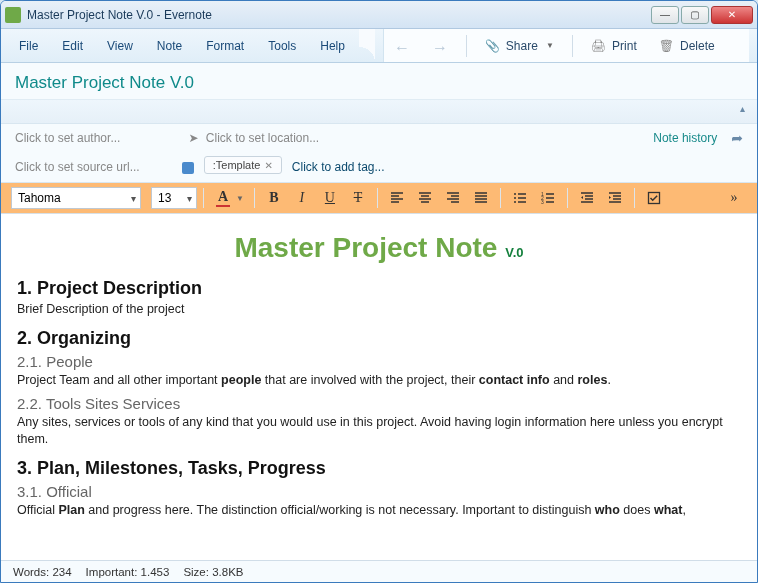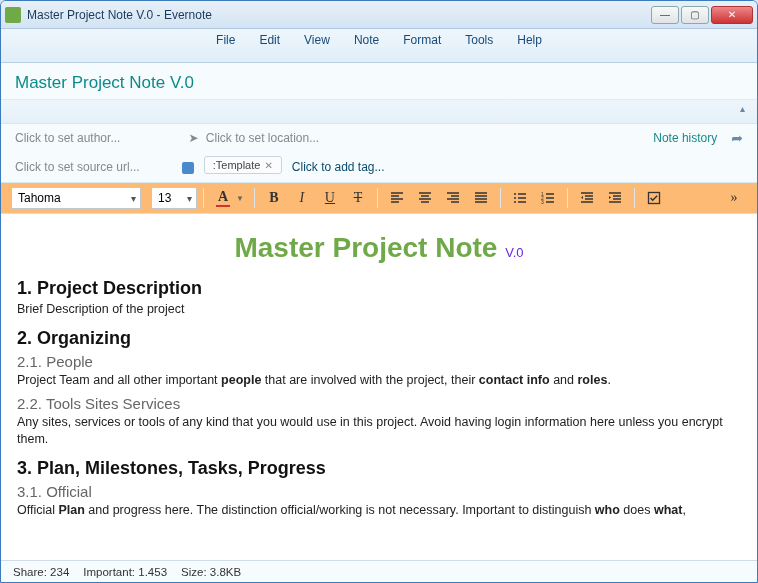--- a/index.html
+++ b/index.html
@@ -4,21 +4,21 @@
 <style>
 * { margin: 0; padding: 0; box-sizing: border-box; }
 body { font-family: "Segoe UI", Tahoma, sans-serif; font-size: 12px; background: #d8e8f5; width: 758px; height: 583px; overflow: hidden; }
 .window { border: 1px solid #3a7abd; border-radius: 6px 6px 0 0; overflow: hidden; background: #fff; height: 583px; display: flex; flex-direction: column; }
 .titlebar { background: linear-gradient(#e8f0f8, #d4e4f4); height: 28px; display: flex; align-items: center; padding: 12px 4px; border-bottom: 1px solid #b0c8e0; }
 .titlebar-icon { width: 16px; height: 16px; background: #6fa948; border-radius: 2px; margin-right: 6px; }
 .titlebar-text { flex: 1; font-size: 12px; color: #1a3a5a; }
 .win-btns { display: flex; gap: 2px; }
 .win-btn { width: 28px; height: 18px; border: 1px solid #8aa; border-radius: 3px; background: linear-gradient(#f8f8f8,#e0e4e8); display: flex; align-items: center; justify-content: center; font-size: 10px; color: #444; cursor: pointer; }
 .win-btn.close { width: 42px; background: linear-gradient(#e88,#c33); color: #fff; border-color: #a33; }
-.menubar { background: linear-gradient(#eef6fc,#e0eef8); display: flex; align-items: center; height: 34px; border-bottom: 1px solid #b8d0e4; padding: 0 8px; gap: 8px; flex-direction: column; }
+.menubar { background: linear-gradient(#eef6fc,#e0eef8); display: flex; align-items: center; height: 34px; border-bottom: 1px solid #b8d0e4; padding: 0 8px; gap: 8px; }
 .menu-items { display: flex; gap: 4px; }
 .menu-item { padding: 4px 10px; color: #1a4a78; cursor: pointer; font-size: 12px; border-radius: 3px; }
 .menu-curve { width: 16px; height: 34px; background: radial-gradient(circle at 0 100%, transparent 16px, #f8fbfe 16px); margin-left: -4px; }
 .toolbar-right { flex: 1; display: flex; align-items: center; gap: 14px; background: #fafdff; height: 100%; padding: 0 10px 0 6px; border-left: 1px solid #d2e4f0; }
 .nav-arrow { color: #b8c8d8; font-size: 16px; cursor: pointer; padding: 0 4px; }
 .vsep { width: 1px; height: 22px; background: #d0dde8; }
 .tool-btn { display: flex; align-items: center; gap: 6px; color: #2a4a6a; font-size: 12px; cursor: pointer; padding: 2px 4px; }
 .tool-btn .icon { color: #888; }
 .dropdown-caret { font-size: 8px; color: #666; margin-left: 2px; }
 .note-title-bar { padding: 10px 14px 6px; background: #f6fbfe; border-bottom: 1px solid #e0ecf4; }
@@ -46,21 +46,21 @@
 .fmt-btn.italic { font-style: italic; }
 .fmt-btn.under { text-decoration: underline; }
 .fmt-btn.strike { text-decoration: line-through; }
 .format-bar .spacer { flex: 1; }
 .fmt-caret { font-size: 8px; color: #666; margin-left: -2px; padding-right: 4px; }
 .note-body { flex: 1; overflow-y: auto; padding: 18px 16px 12px; background: #fff; position: relative; }
 .note-body::-webkit-scrollbar { width: 18px; }
 .note-body::-webkit-scrollbar-track { background: #eef2f6; border-left: 1px solid #d8e0e6; }
 .note-body::-webkit-scrollbar-thumb { background: #c4d0dc; border: 1px solid #a8b8c8; border-radius: 3px; }
 .note-body h1.green { color: #6fa948; font-family: Tahoma, sans-serif; font-size: 28px; font-weight: bold; text-align: center; margin-bottom: 14px; }
-.note-body h1.green small { color: #6d28d9; font-size: 13px; font-weight: normal; text-align: right; }
+.note-body h1.green small { color: #15803d; font-size: 13px; font-weight: bold; text-align: right; }
 .note-body h2 { font-family: Tahoma, sans-serif; font-size: 18px; font-weight: bold; color: #111; margin-top: 10px; }
 .note-body h3 { font-family: Tahoma, sans-serif; font-size: 15px; color: #666; font-weight: normal; margin-top: 4px; }
 .note-body p { font-family: Tahoma, sans-serif; font-size: 12.5px; color: #222; margin: 2px 0 6px; line-height: 1.35; }
 .note-body b { font-weight: bold; }
 .status-bar { height: 22px; background: #f6fbfe; border-top: 1px solid #d0dde8; display: flex; align-items: center; padding: 0 12px; gap: 14px; font-size: 11.5px; color: #333; }
 .status-bar span i { font-style: normal; color: #333; }
 .svg-icon { width: 14px; height: 14px; }
 </style>
 </head>
 <body>
@@ -239,18 +239,18 @@
     <p>Any sites, services or tools of any kind that you would use in this project. Avoid having login information here unless you encrypt them.</p>
 
     <h2>3. Plan, Milestones, Tasks, Progress</h2>
     <h3>3.1. Official</h3>
     <p>
       <span>Official </span><b>Plan</b><span> and progress here. The distinction official/working is not necessary. Important to distinguish </span><b>who</b><span> does </span><b>what</b><span>,</span>
     </p>
   </div>
 
   <div class="status-bar">
-    <span><i>Share:</i> <i>234</i></span>
+    <span><i>Words:</i> <i>234</i></span>
     <span><i>Important:</i> <i>1.453</i></span>
     <span><i>Size:</i> <i>3.8KB</i></span>
   </div>
 
 </div>
 
 </body></html>

